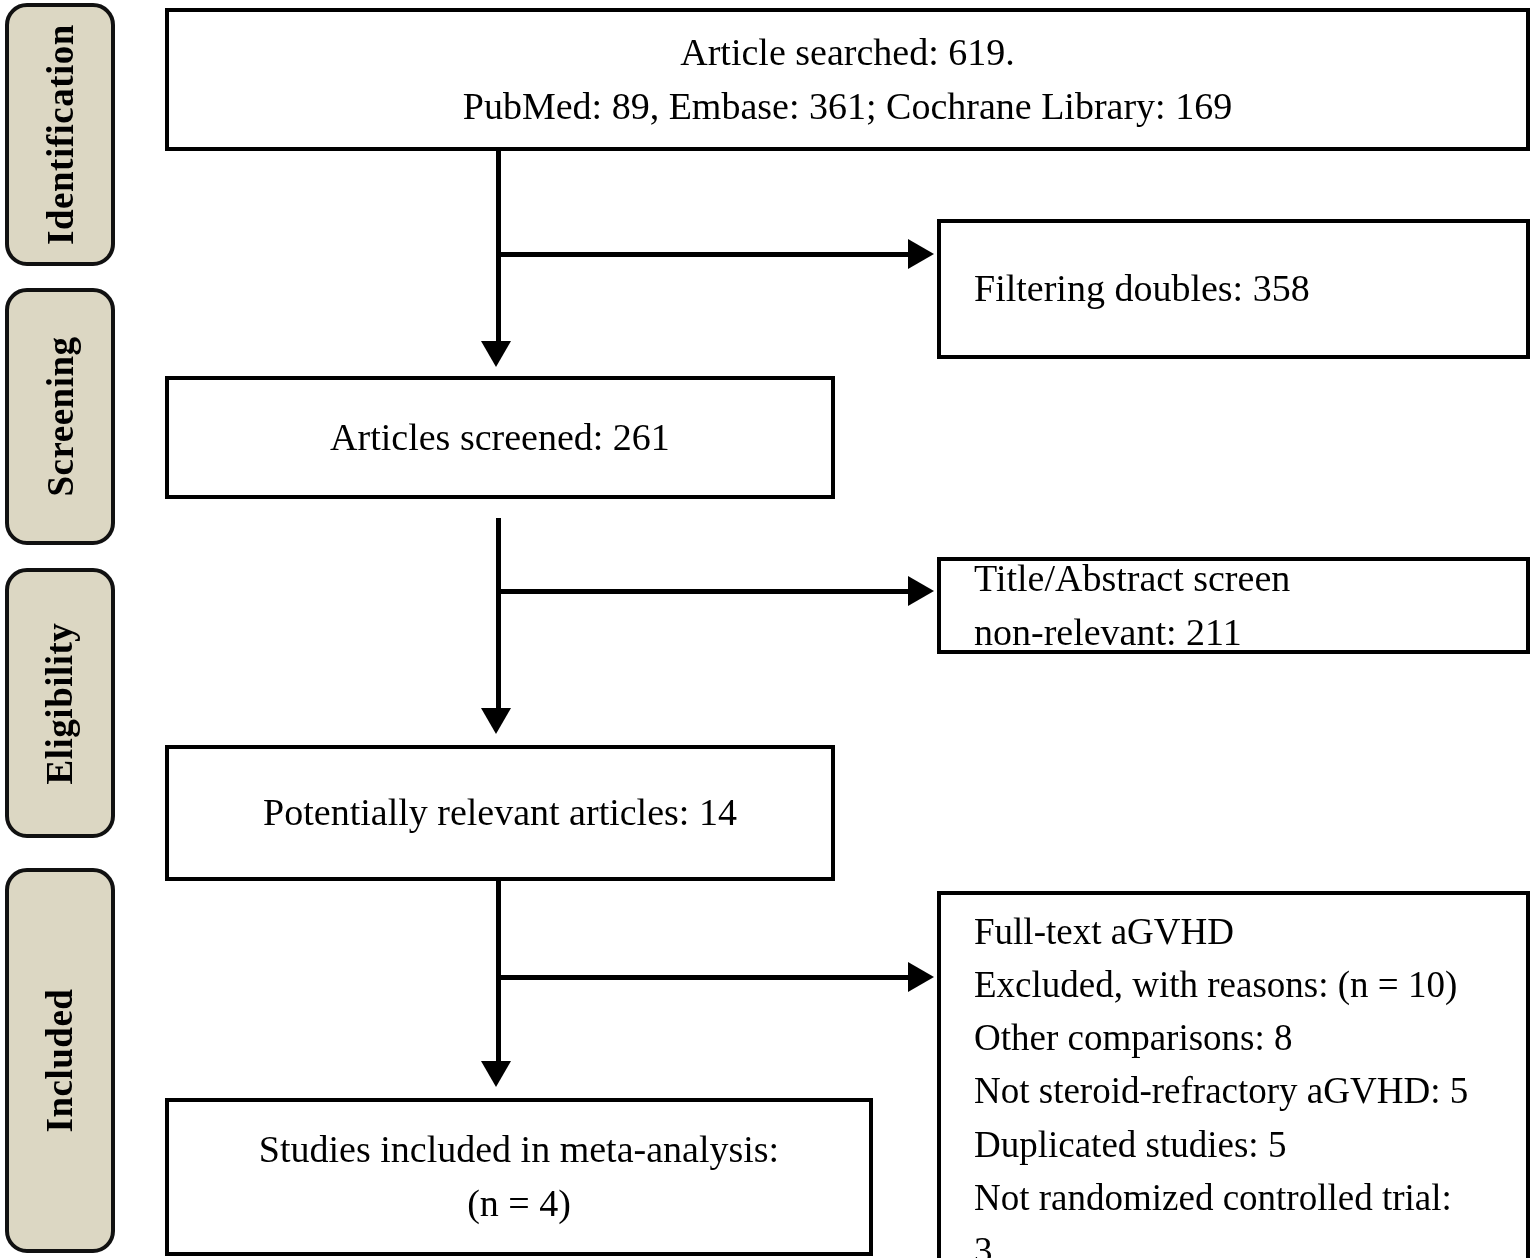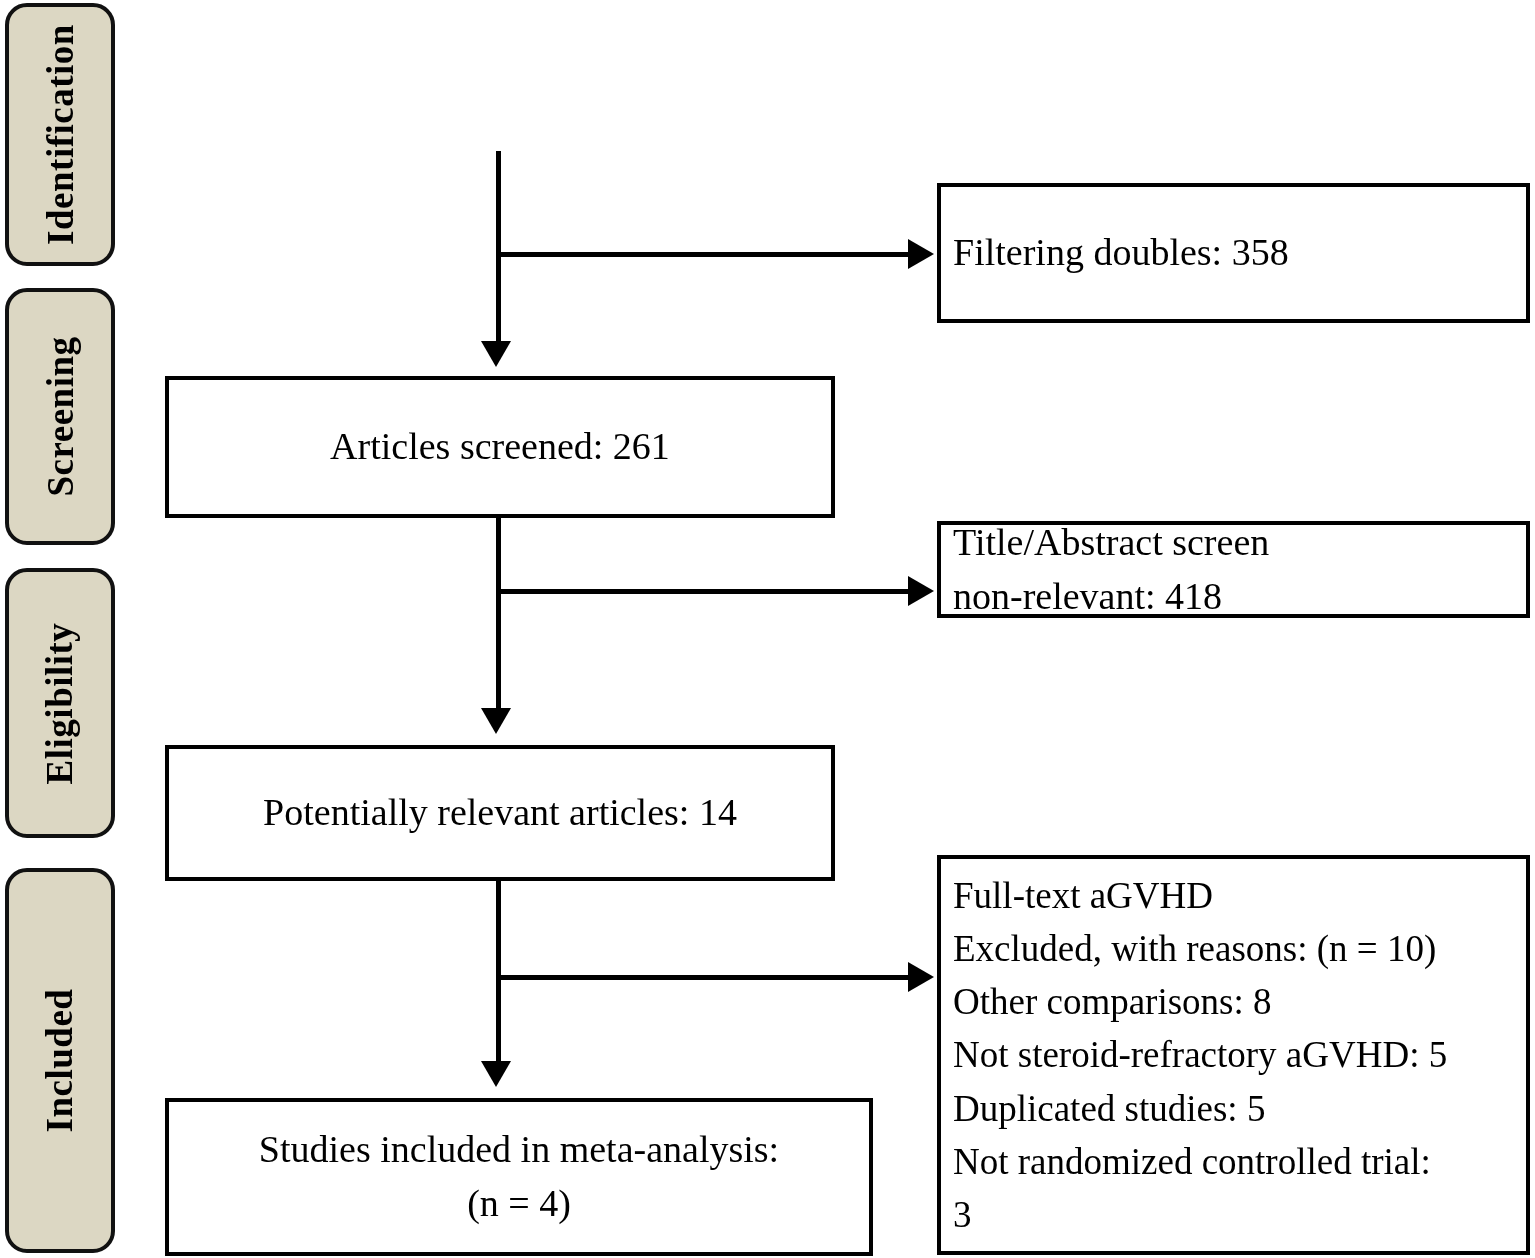--- a/index.html
+++ b/index.html
@@ -53,21 +53,22 @@
     font-size: 38px;
     line-height: 1.42;
   }
   .flow-box.center-align {
     align-items: center;
     text-align: center;
   }
   .flow-box.left-align {
     align-items: flex-start;
     text-align: left;
-    padding-left: 12px;
+    padding-left: 33px;
+    margin-top: 36px;
   }
   .flow-box .line {
     white-space: nowrap;
   }
 
   
   .vline {
     position: absolute;
     width: 5px;
     background: #000000;
@@ -108,44 +109,48 @@
   </div>
 
   <div class="stage-label" style="left:5px; top:568px; width:110px; height:270px;">
     <span class="stage-text">Eligibility</span>
   </div>
 
   <div class="stage-label" style="left:5px; top:868px; width:110px; height:385px;">
     <span class="stage-text">Included</span>
   </div>
 
+  <div class="flow-box center-align" style="left:165px; top:8px; width:1365px; height:143px;">
+    <div class="line">Article searched: 619.</div>
+    <div class="line">PubMed: 89, Embase: 361; Cochrane Library: 169</div>
+  </div>
 
   <div class="vline" style="left:496px; top:151px; height:192px;"></div>
   <div class="arrow-down" style="left:481px; top:341px;"></div>
 
   <div class="hline" style="left:496px; top:252px; width:418px;"></div>
   <div class="arrow-right" style="left:908px; top:239px;"></div>
 
   <div class="flow-box left-align" style="left:937px; top:183px; width:593px; height:140px;">
     <div class="line">Filtering doubles: 358</div>
   </div>
 
-  <div class="flow-box center-align" style="left:165px; top:376px; width:670px; height:142px;">
+  <div class="flow-box center-align" style="left:165px; top:376px; width:670px; height:123px;">
     <div class="line">Articles screened: 261</div>
   </div>
 
   <div class="vline" style="left:496px; top:518px; height:192px;"></div>
   <div class="arrow-down" style="left:481px; top:708px;"></div>
 
   <div class="hline" style="left:496px; top:589px; width:418px;"></div>
   <div class="arrow-right" style="left:908px; top:576px;"></div>
 
   <div class="flow-box left-align" style="left:937px; top:521px; width:593px; height:97px;">
     <div class="line">Title/Abstract screen</div>
-    <div class="line">non-relevant: 418</div>
+    <div class="line">non-relevant: 211</div>
   </div>
 
   <div class="flow-box center-align" style="left:165px; top:745px; width:670px; height:136px;">
     <div class="line">Potentially relevant articles: 14</div>
   </div>
 
   <div class="vline" style="left:496px; top:881px; height:182px;"></div>
   <div class="arrow-down" style="left:481px; top:1061px;"></div>
 
   <div class="hline" style="left:496px; top:975px; width:418px;"></div>

